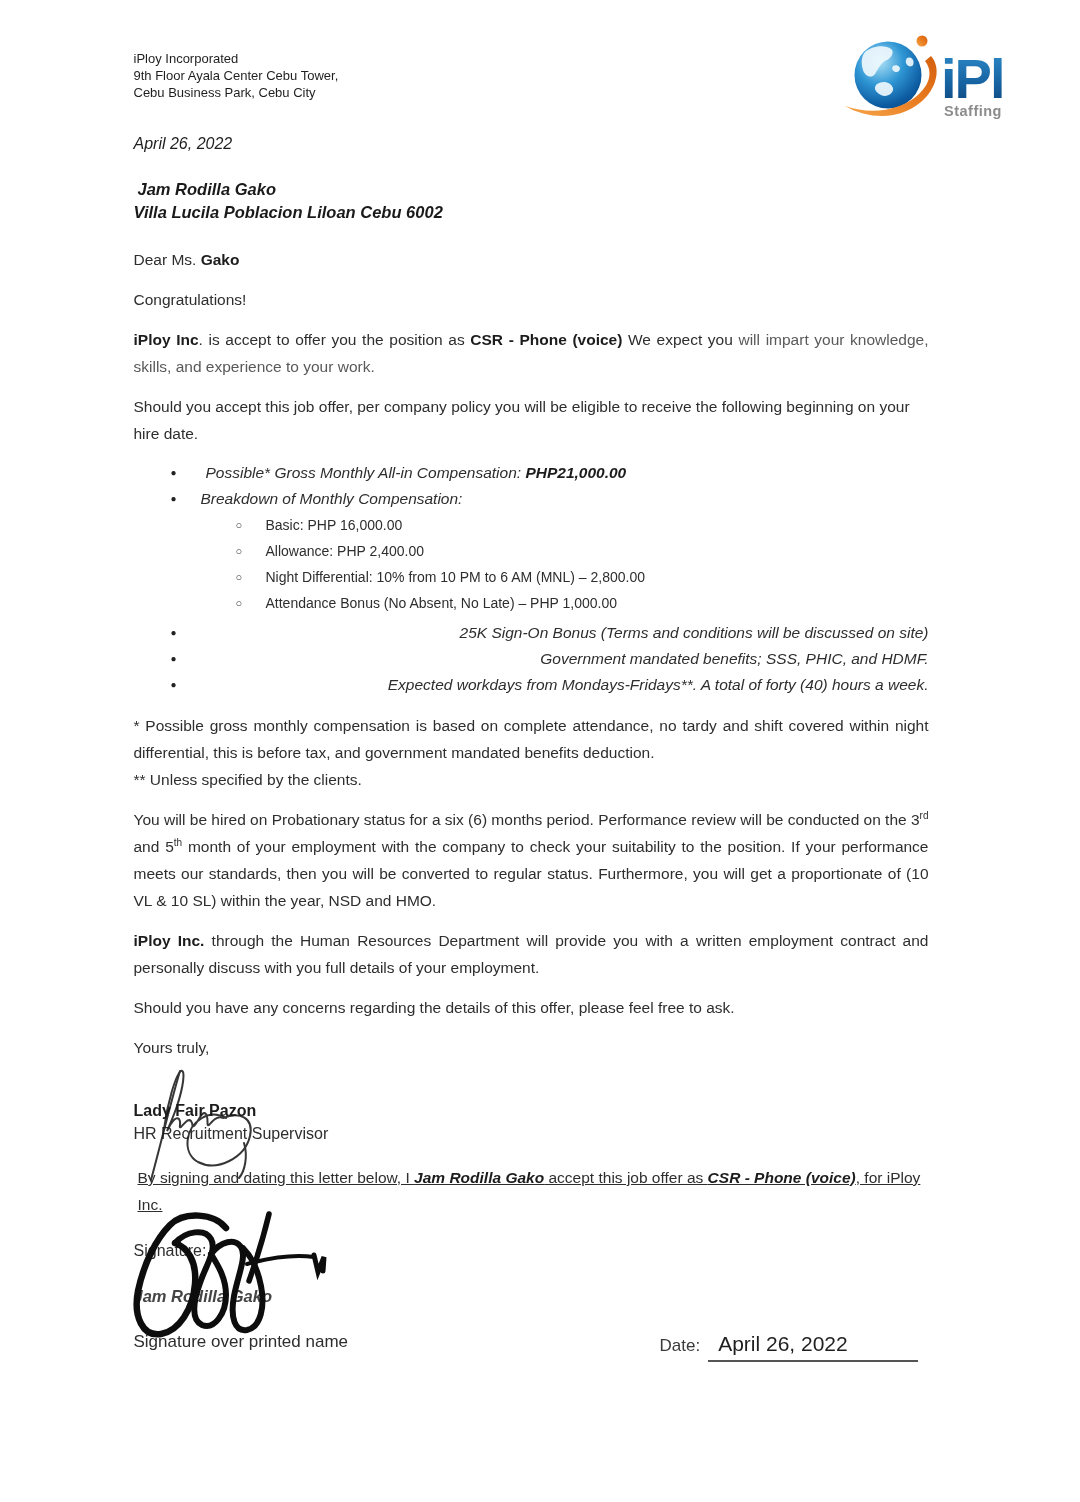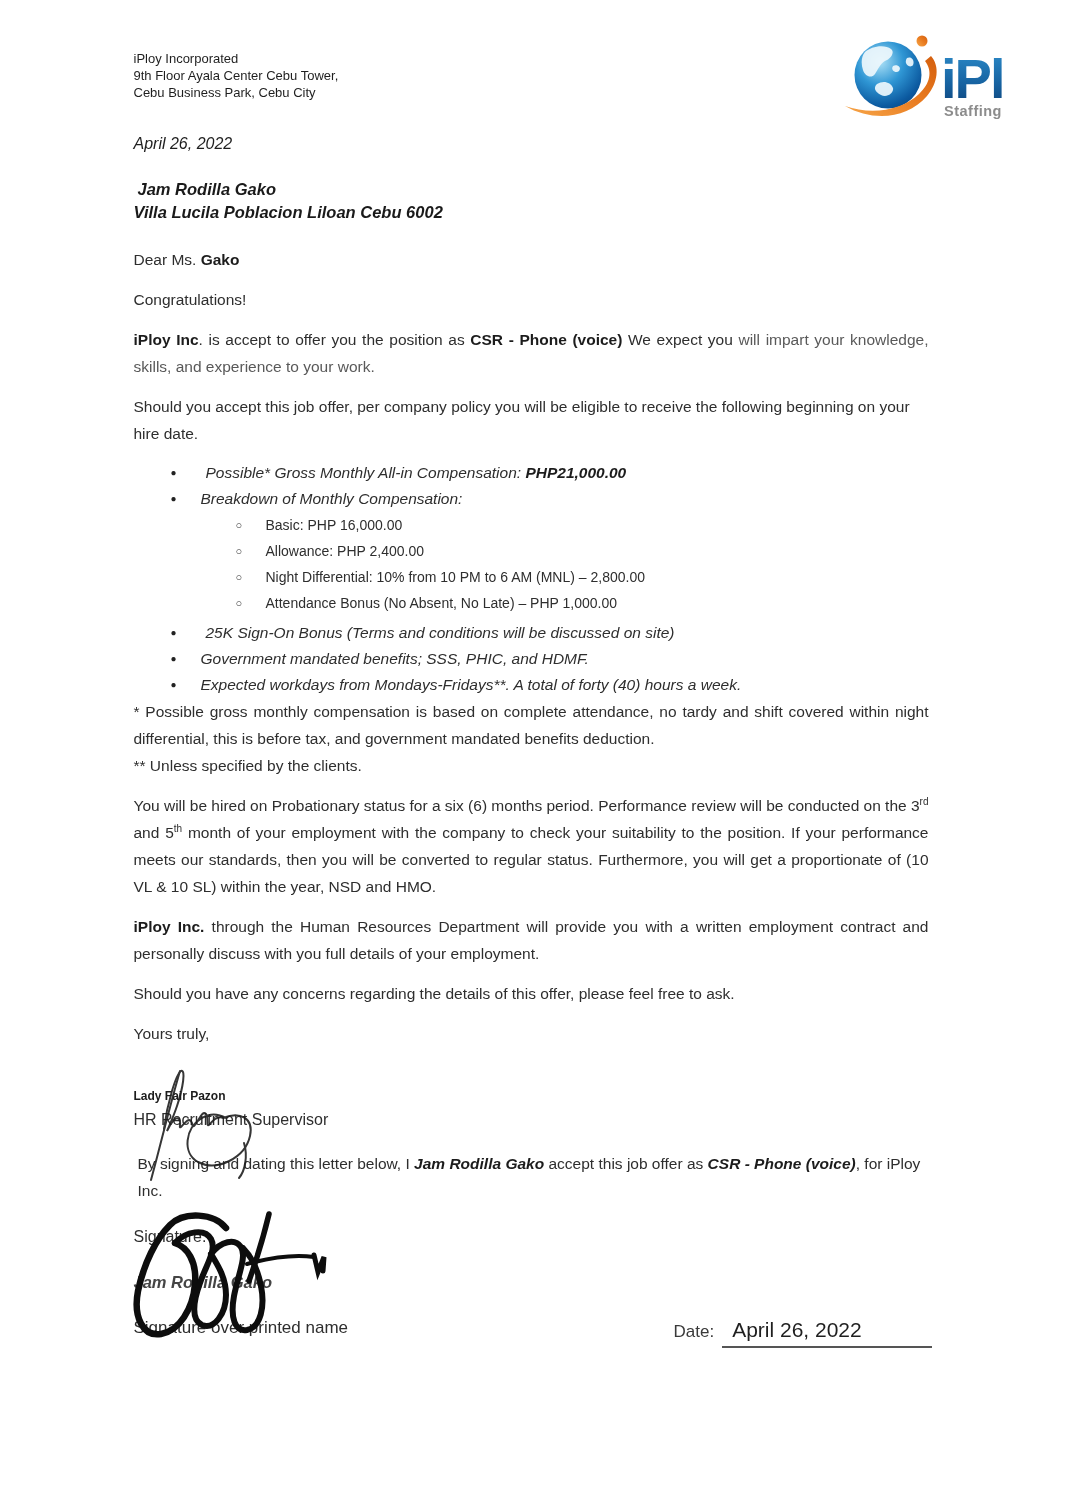--- a/index.html
+++ b/index.html
@@ -25,31 +25,31 @@
   .gray-tail { color:#595959; }
   .sup { vertical-align:super; font-size:10px; line-height:0; }
   
   .blist { list-style:none; margin:0; padding:0; font-size:15.5px; line-height:26px;font-style:italic; }
   .blist li { position:relative; padding-left:67px; }
   .blist li.indent-sm { padding-left:72px; }
   .blist li::before { content:"●"; position:absolute; left:37px; top:0; font-size:10px; line-height:26px; color:#222; }
   .sublist { list-style:none; margin:0; padding:0; font-size:14px; line-height:26px; }
   .sublist li { position:relative; padding-left:132px; }
   .sublist li::before { content:"○"; position:absolute; left:102px; top:0; font-size:11px; line-height:26px; color:#333; }
-  .blist.group2 { margin-top:4px; }
-  .footnotes { }
+  .blist.group2 { margin-top:4px;text-align:right; }
+  .footnotes { margin-top:14px; }
   
   .closing-line { margin:5px 0 38px 0; }
-  .signer-name { font-weight:bold; font-size:12px; line-height:23px; color:#1c1c1c; }
+  .signer-name { font-weight:bold; font-size:16px; line-height:23px; color:#1c1c1c; }
   .signer-title { font-size:16px; line-height:23px; margin-bottom:19px; }
-  .acceptance { margin-bottom:21px; padding-left:4px; }
+  .acceptance { margin-bottom:21px; padding-left:4px;text-decoration:underline; }
   .conf-label { font-size:16px; line-height:24px; margin-bottom:22px; }
   .conf-name { font-weight:bold; font-style:italic; font-size:16.5px; line-height:23px; color:#454545; margin-bottom:20px; }
   .caption-row { position:relative; font-size:17px; line-height:27px; height:34px; }
-  .date-area { position:absolute; left:540px; bottom:0; display:flex; align-items:baseline; gap:8px; }
+  .date-area { position:absolute; left:526px; bottom:0; display:flex; align-items:baseline; gap:8px; }
   .date-label { font-size:17px; color:#3a3a3a; }
   .date-value { font-size:21px; color:#1f1f1f; border-bottom:2px solid #555; padding:0 70px 3px 10px; white-space:nowrap; }
   
   .sig-svg { position:absolute; pointer-events:none; }
 </style>
 </head>
 <body>
 
 <div class="page">
 

